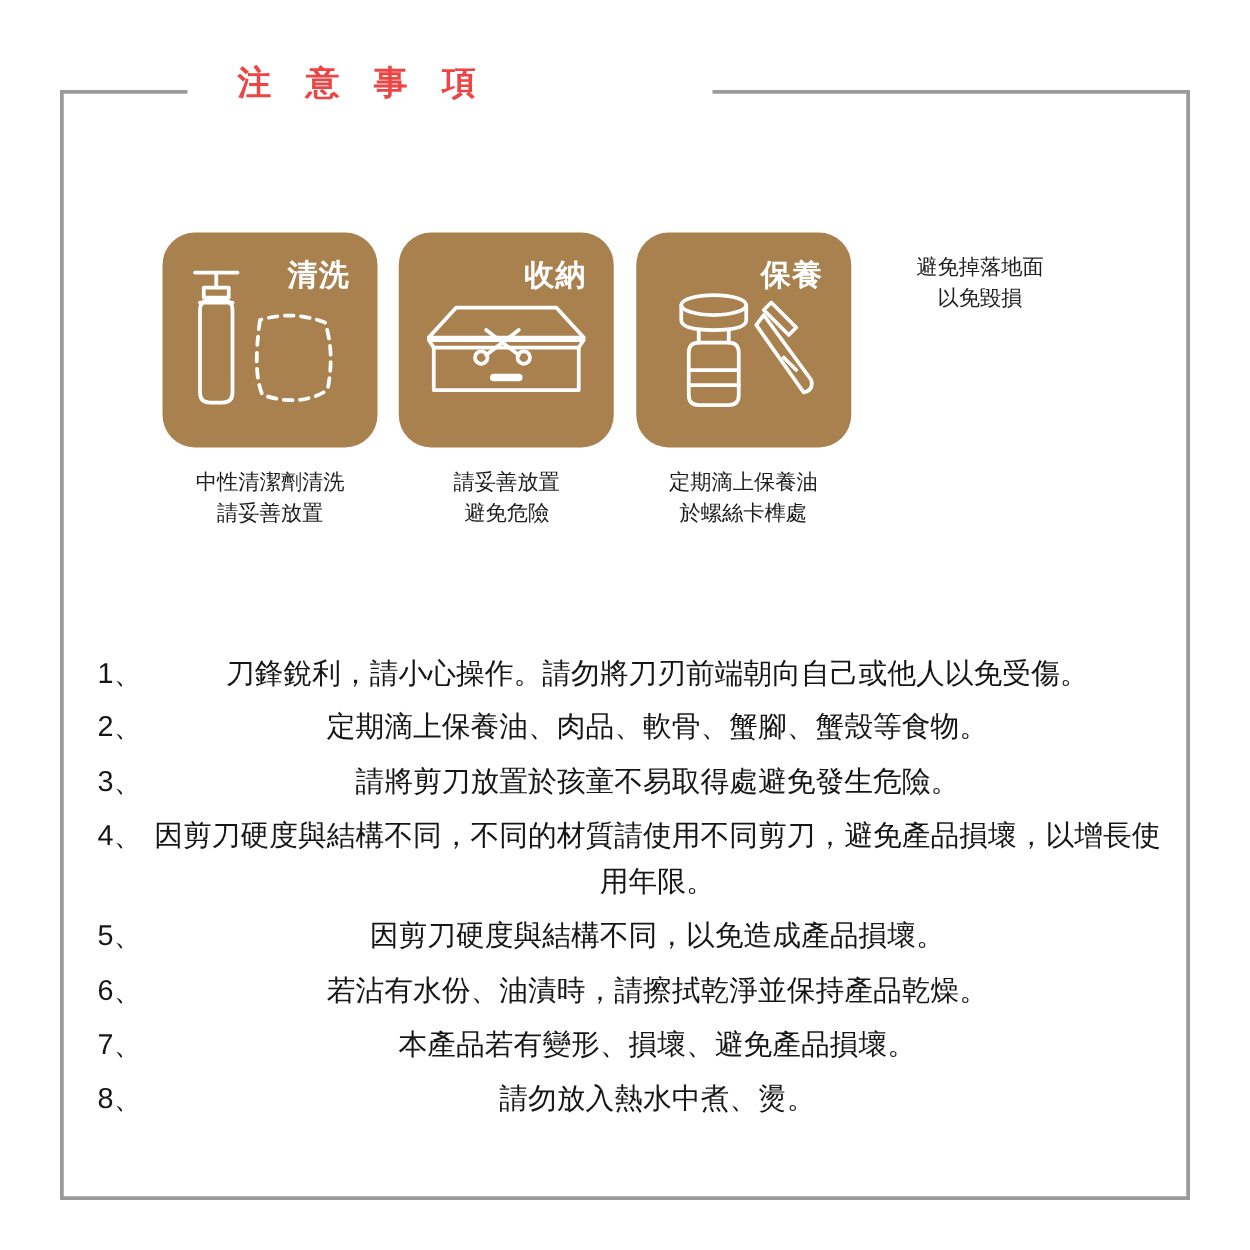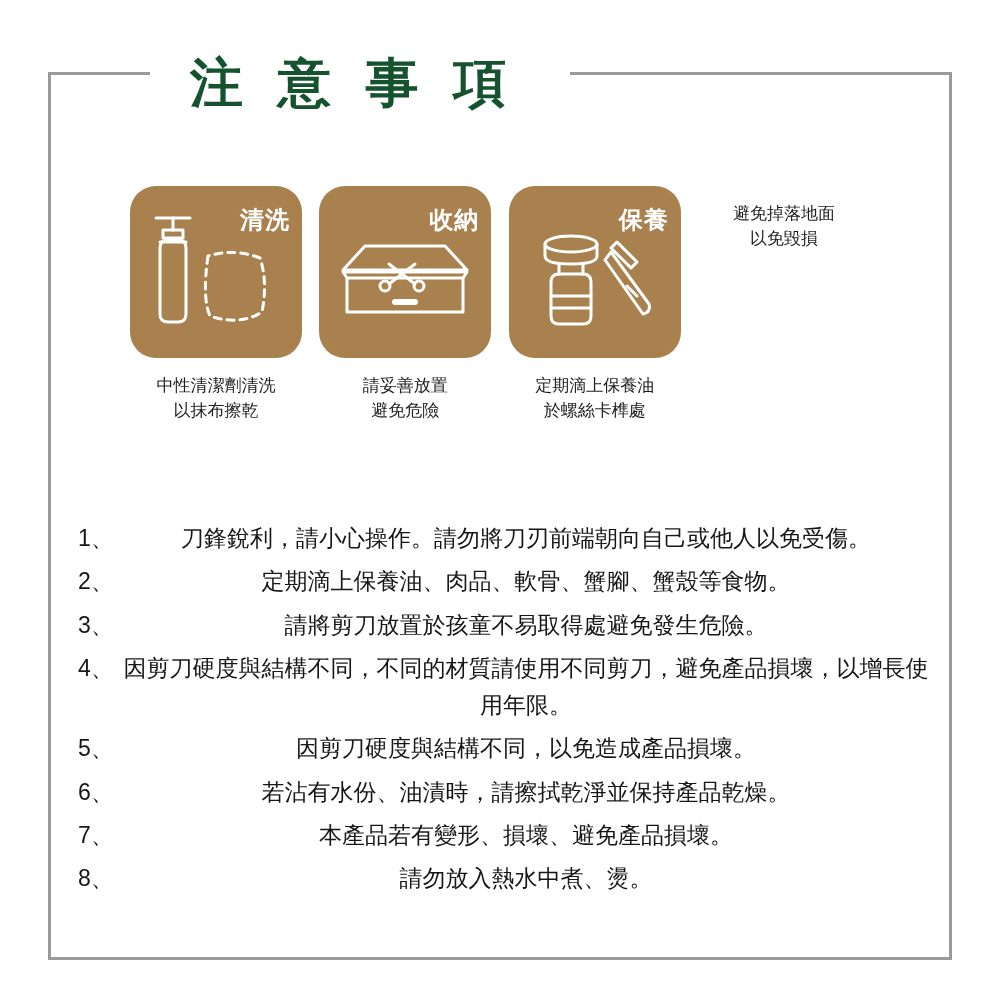--- a/index.html
+++ b/index.html
@@ -39,24 +39,24 @@
     top: 50px;
     width: 420px;
     height: 60px;
     background: #ffffff;
   }
 
   .title {
     position: absolute;
     left: 190px;
     top: 48px;
-    font-size: 53px;
+    font-size: 27px;
     font-weight: bold;
     letter-spacing: 10px;
-    color: #14532d;
+    color: #ef4444;
     white-space: nowrap;
   }
 
   
   .cards {
     position: absolute;
     left: 130px;
     top: 186px;
     width: 740px;
     display: flex;
@@ -71,21 +71,21 @@
   .card-box {
     width: 172px;
     height: 172px;
     background: #a9814f;
     border-radius: 26px;
     position: relative;
     overflow: hidden;
   }
   .card-label {
     position: absolute;
-    right: 12px;
+    right: 22px;
     top: 18px;
     color: #ffffff;
     font-size: 24px;
     font-weight: bold;
     letter-spacing: 1px;
   }
   .card-label.lower {
     top: 46px;
     right: 46px;
   }
@@ -147,21 +147,21 @@
             <path d="M33 44 H53 V52 H33 Z"></path>
 
             <path d="M30 62 Q30 54 38 54 H48 Q56 54 56 62 V128 Q56 136 48 136 H38 Q30 136 30 128 Z"></path>
             <path d="M30 56 H56"></path>
 
             <path d="M78 70 Q72 112 80 130 Q110 140 132 126 Q138 96 130 72 Q104 62 78 70 Z" stroke-dasharray="7 6"></path>
           </g>
         </svg>
       </div>
       <div class="card-caption">中性清潔劑清洗
-以抹布擦乾</div>
+請妥善放置</div>
     </div>
 
     <div class="card">
       <div class="card-box">
         <span class="card-label">收納</span>
         <svg width="172" height="172" viewBox="0 0 172 172">
           <g fill="none" stroke="#ffffff" stroke-width="3" stroke-linejoin="round" stroke-linecap="round">
 
             <path d="M24 84 L46 60 H126 L148 84 Z"></path>
 

